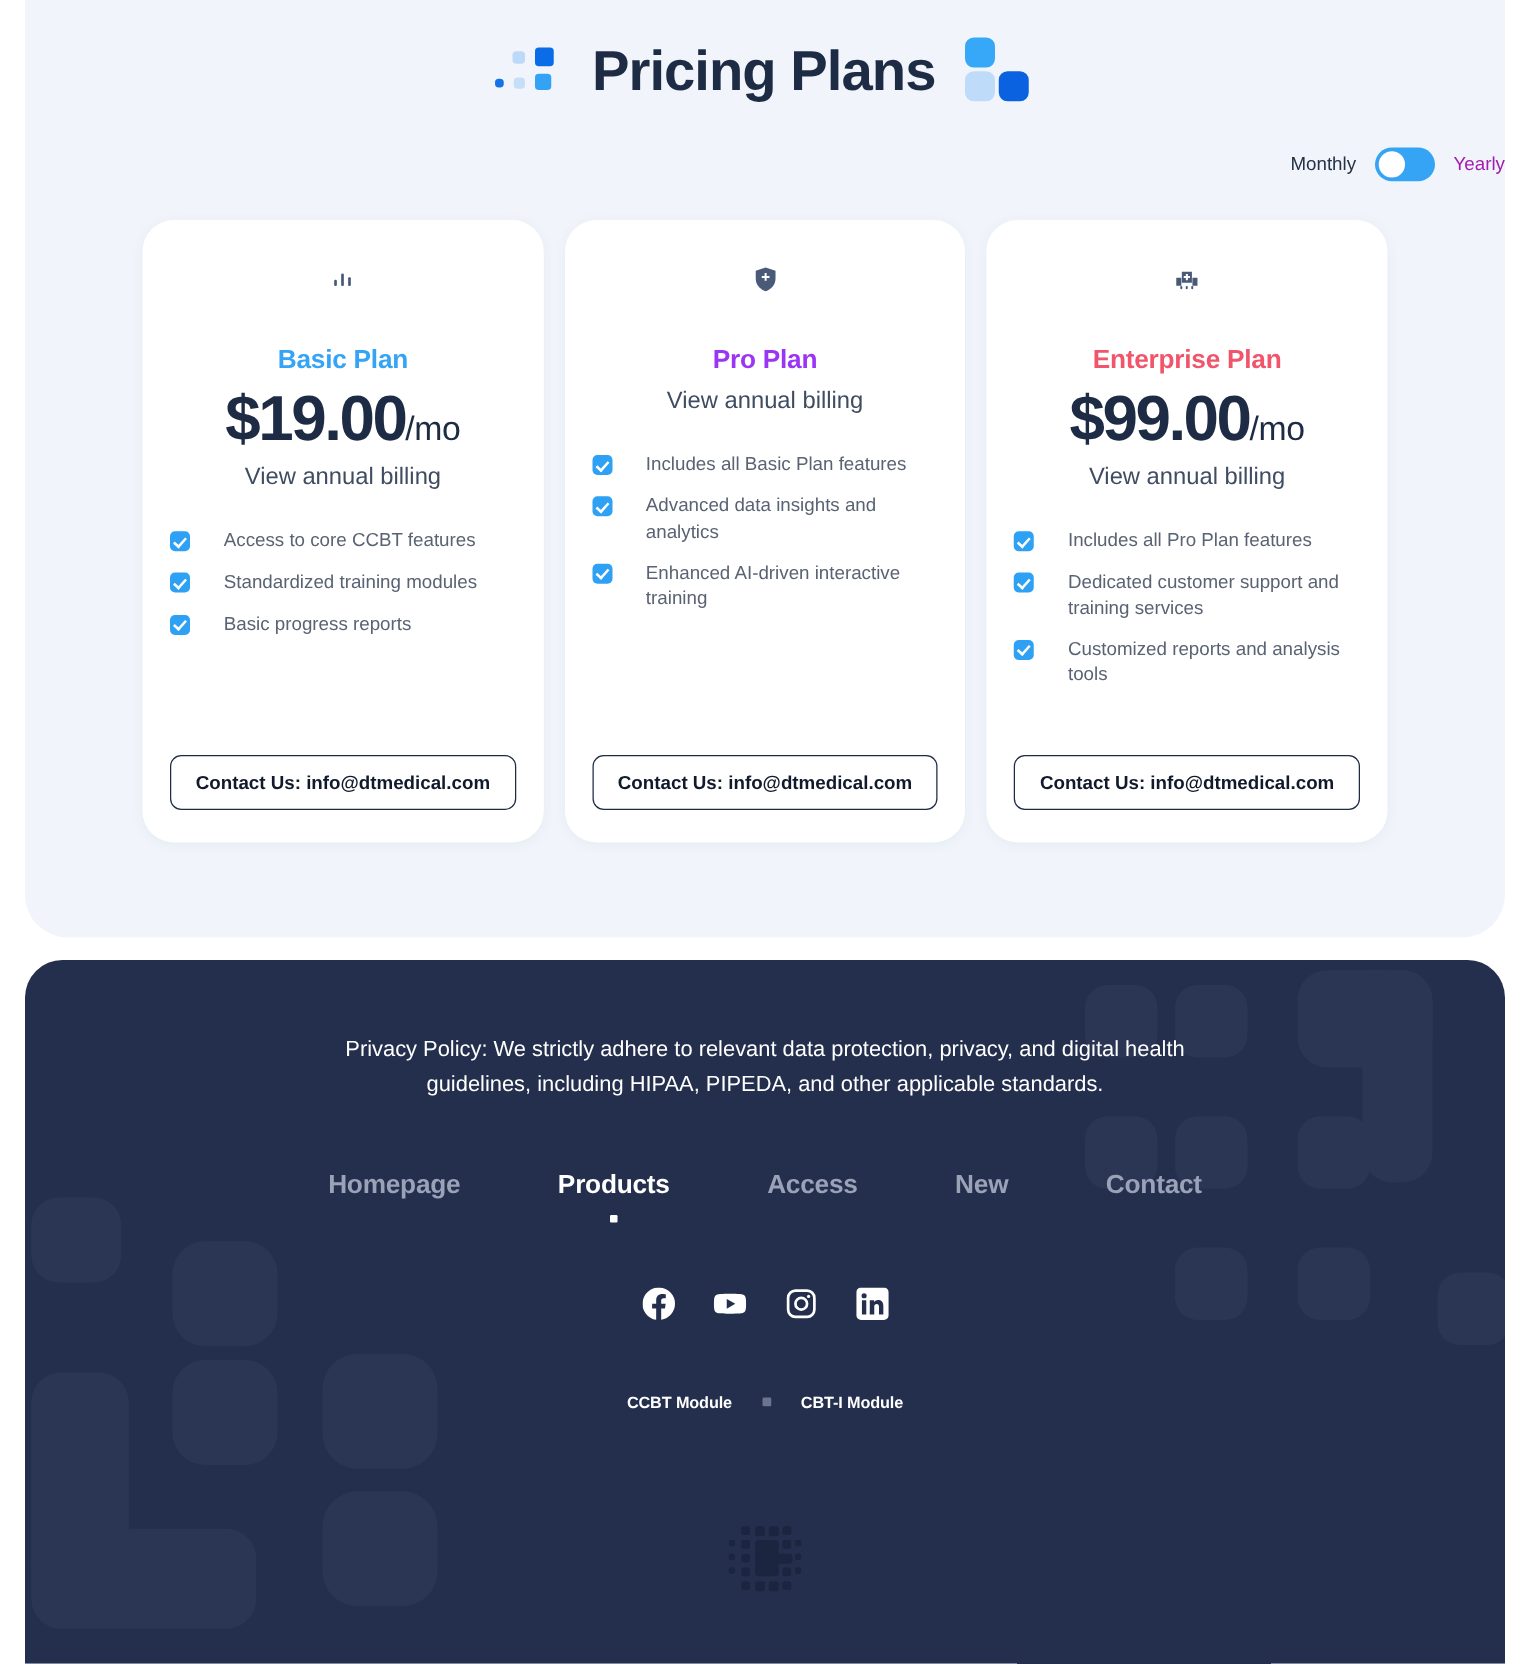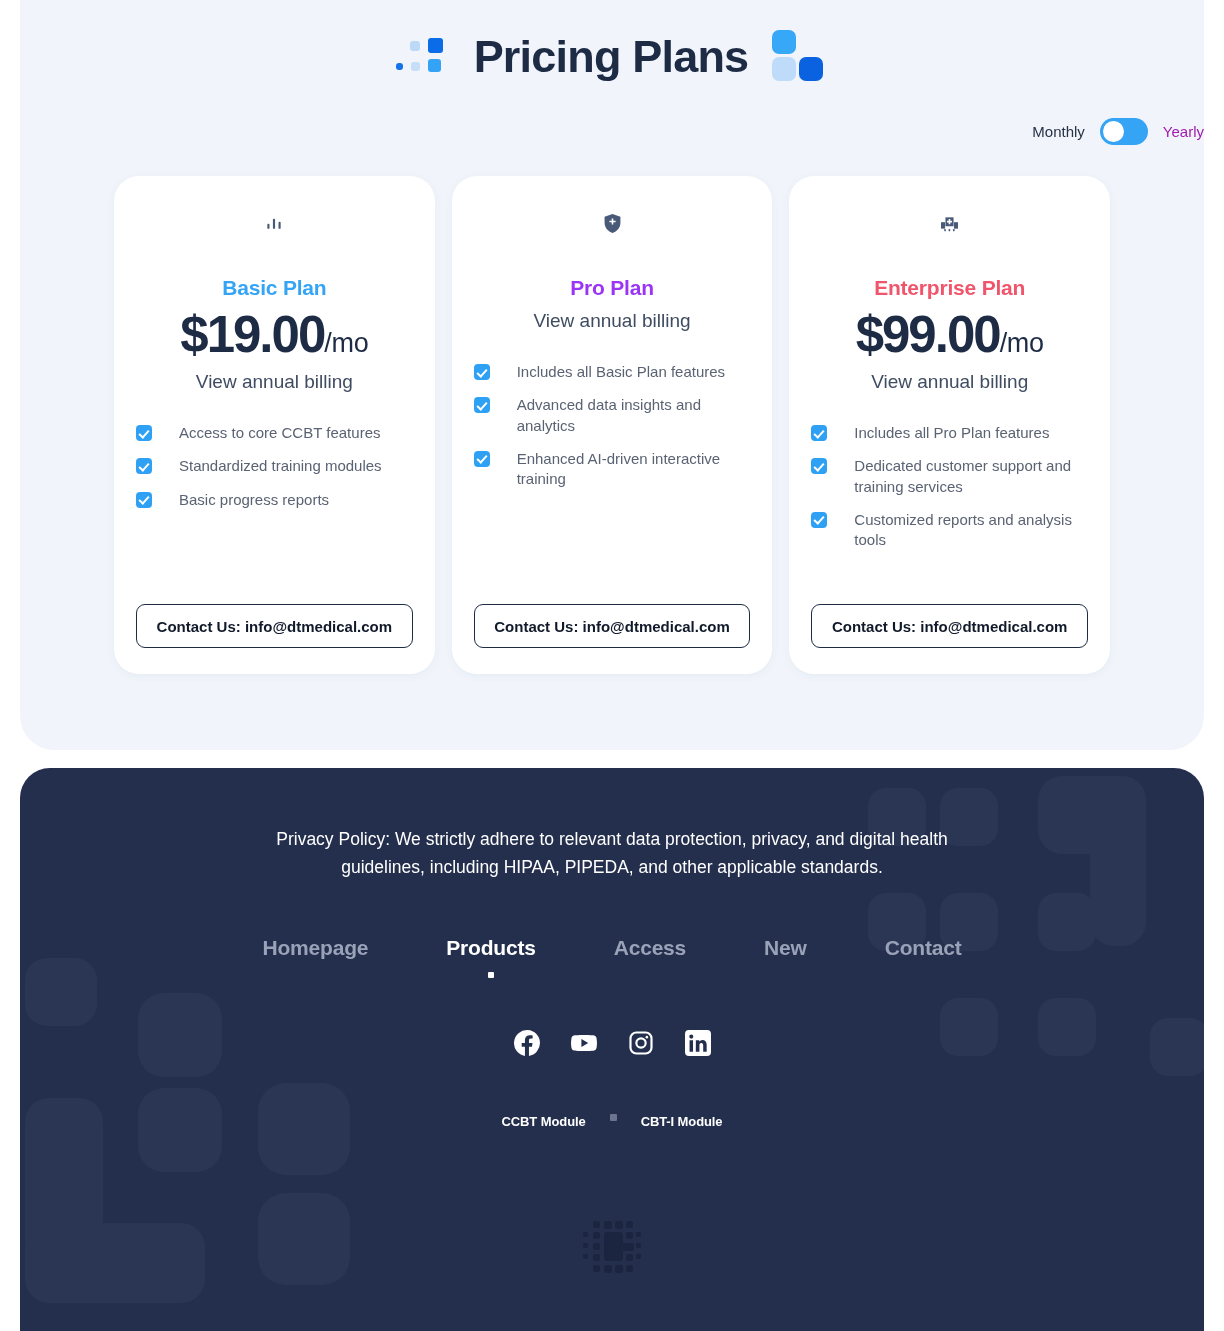--- a/index.html
+++ b/index.html
@@ -320,21 +320,21 @@
     display: block;
   }
 
   .modules {
     position: absolute;
     top: 346px;
     left: 0;
     width: 100%;
     display: flex;
     justify-content: center;
-    align-items: flex-start;
+    align-items: center;
     gap: 24px;
   }
   .module-link {
     font-size: 13px;
     font-weight: 600;
     color: #ffffff;
     cursor: pointer;
     letter-spacing: -0.1px;
   }
   .module-sep {

